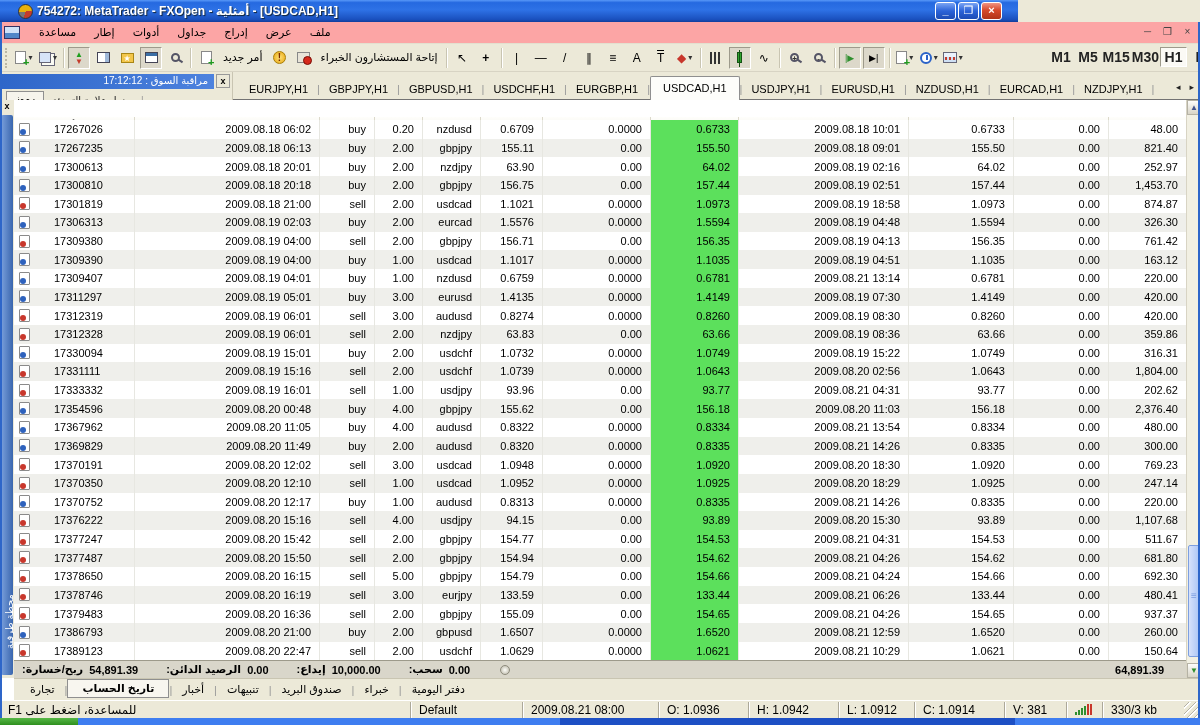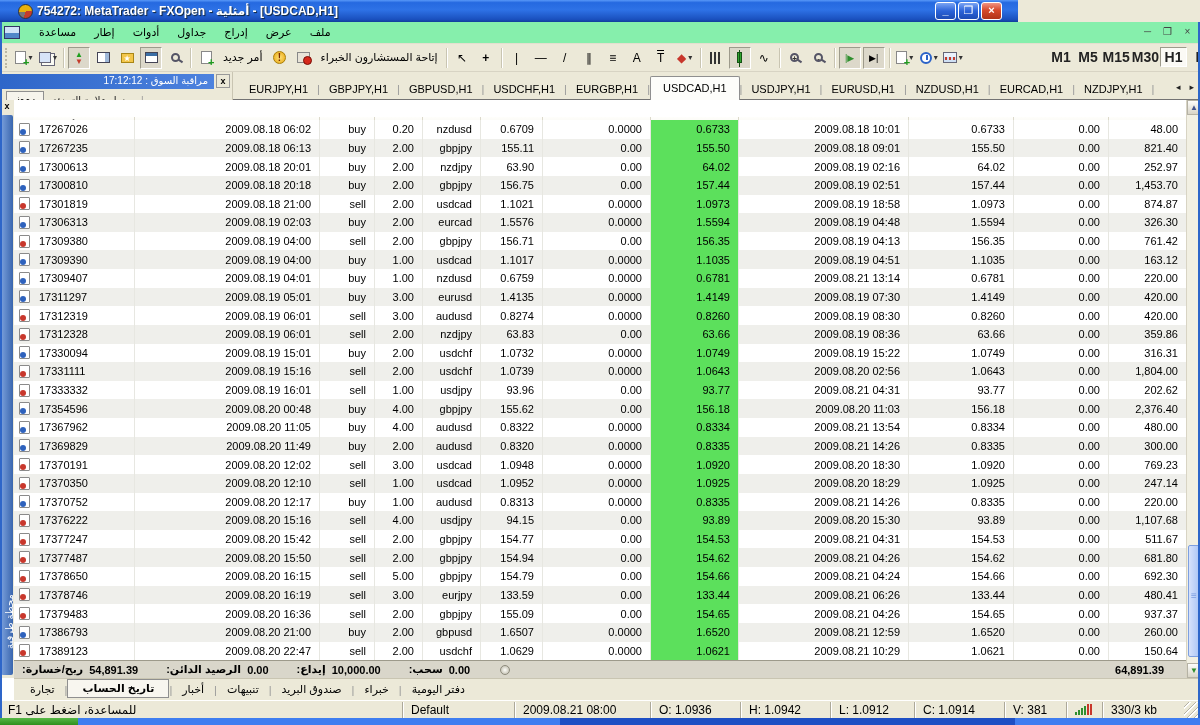--- a/index.html
+++ b/index.html
@@ -14,21 +14,21 @@
   .app-icon{width:15px;height:15px;border-radius:50%;margin:0 4px 0 2px;flex:0 0 auto;
     background:conic-gradient(#E8B10C 0 25%,#C43C2C 25% 55%,#777 55% 75%,#E8B10C 75% 100%);
     border:1px solid #333;}
   .title-text{color:#fff;font-weight:bold;font-size:12px;text-shadow:1px 1px 1px #123;white-space:nowrap;}
   .win-btns{margin-left:auto;display:flex;gap:2px;}
   .wbtn{width:21px;height:18px;border-radius:3px;border:1px solid #fff;color:#fff;font-weight:bold;
     font-size:11px;line-height:15px;text-align:center;
     background:linear-gradient(180deg,#7AA4F4,#2B63D8 50%,#1C4BB4);}
   .wbtn.close{background:linear-gradient(180deg,#F09484,#D6492B 45%,#B03318);}
   
-  .menubar{position:absolute;left:0;top:22px;width:1200px;height:22px;background:#86efac;
+  .menubar{position:absolute;left:0;top:22px;width:1200px;height:22px;background:#fca5a5;
     display:flex;align-items:center;border-bottom:1px solid #E3E0CF;padding:0 4px;}
   .child-icon{width:16px;height:13px;border:1px solid #336;margin-right:10px;
     background:linear-gradient(180deg,#CFE2F8 55%,#4F86C8 55%);}
   .menu-item{padding:2px 9px;cursor:default;}
   .child-btns{margin-left:auto;display:flex;gap:3px;color:#555;}
   .cbtn{width:17px;height:14px;text-align:center;line-height:12px;font-size:10px;color:#444;}
   
   .toolbar{position:absolute;left:0;top:44px;width:1200px;height:28px;background:#ECE9D8;
     border-bottom:1px solid #D8D4C4;display:flex;align-items:center;padding:0 2px;overflow:hidden;}
   .grip{width:4px;height:20px;margin:0 3px;border-left:2px dotted #BBB7A4;}
@@ -101,21 +101,21 @@
     background:linear-gradient(180deg,#FEFEFB,#F2F0E4);border-bottom:1px solid #B8B4A2;border-top:1px solid #FFF;}
   .hc{font-size:11px;color:#000;text-align:right;padding-right:8px;height:100%;display:flex;
       align-items:center;justify-content:flex-end;border-left:1px solid #DCD9CB;white-space:nowrap;}
   .hc:first-child{justify-content:flex-start;border-left:none;padding-left:46px;}
   .sort-arrow{color:#4A6FB5;font-size:8px;margin-right:5px;}
   .rows{position:absolute;left:14px;top:20px;width:1172px;height:540px;display:flex;flex-direction:column;}
   .row{flex:1;align-items:center;background:#fff;}
   .row.even{background:#EFEFEB;}
   .cell{font-size:11px;text-align:right;padding-right:8px;white-space:nowrap;overflow:hidden;
         border-left:1px solid #E7E7E1;height:100%;display:flex;align-items:center;justify-content:flex-end;}
-  .cell.c-order{justify-content:flex-start;border-left:none;padding-left:5px;gap:9px;}
+  .cell.c-order{justify-content:flex-start;border-left:none;padding-left:5px;gap:24px;}
   .cell.tp{background:#5CE05C;}
   .oicon{width:11px;height:13px;background:#fff;border:1px solid #8A8A8A;border-radius:1px;position:relative;flex:0 0 auto;}
   .oicon::after{content:"";position:absolute;left:0px;bottom:0px;width:6px;height:6px;border-radius:50%;}
   .oicon.buy::after{background:#2E62BD;}
   .oicon.sell::after{background:#C8372C;}
   .summary{position:absolute;left:14px;top:560px;width:1172px;height:18px;background:#D9D6CA;
     border-top:1px solid #9D9A8B;display:flex;align-items:center;font-weight:bold;padding-left:8px;gap:6px;}
   .summary .lbl{direction:rtl;}
   .summary .val{margin-right:22px;}
   .sum-circle{width:10px;height:10px;border-radius:50%;background:radial-gradient(#FDFDF8,#B9B5A6);
@@ -917,21 +917,21 @@
         <span class="btab">دفتر اليومية</span>
       </div>
   </div>
 
   <div class="statusbar">
     <div class="scell help">للمساعدة، اضغط على F1</div>
     <div class="scell" style="width:112px;">Default</div>
     <div class="scell" style="width:136px;">2009.08.21 08:00</div>
     <div class="scell" style="width:90px;">O: 1.0936</div>
     <div class="scell" style="width:90px;">H: 1.0942</div>
-    <div class="scell" style="width:84px;">L: 1.0912</div>
+    <div class="scell" style="width:76px;">L: 1.0912</div>
     <div class="scell" style="width:90px;">C: 1.0914</div>
     <div class="scell" style="width:62px;">V: 381</div>
     <div class="scell" style="width:36px;">
       <span class="sigbars">
         <i style="height:3px"></i>
           <i style="height:5px"></i>
           <i style="height:7px"></i>
           <i style="height:9px"></i>
           <i class="r" style="height:11px"></i>
           <i class="r" style="height:11px"></i>

